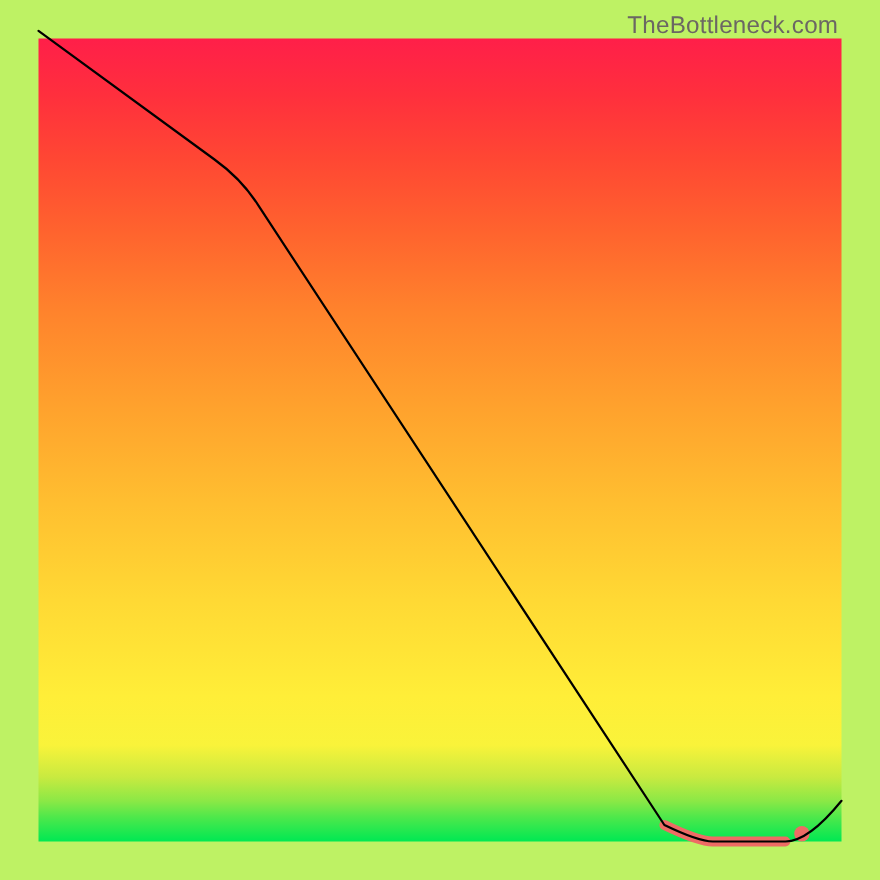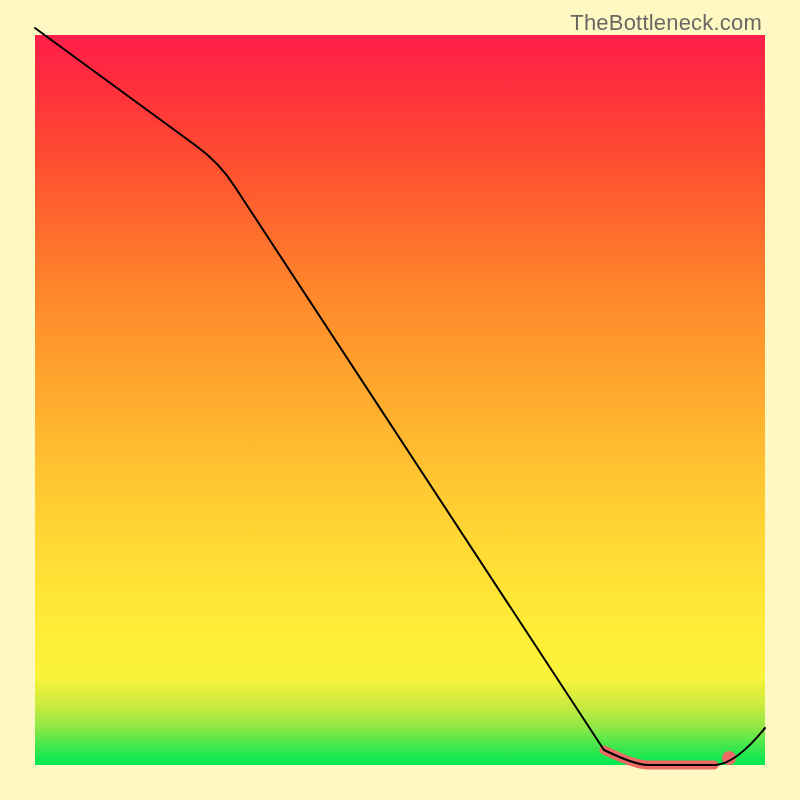--- a/index.html
+++ b/index.html
@@ -8,21 +8,21 @@
     width: 800px;
     height: 800px;
     overflow: hidden;
     background: #000;
     font-family: Arial, Helvetica, sans-serif;
   }
   .frame {
     position: relative;
     width: 800px;
     height: 800px;
-    background: #fef9c3;
+    background: #bef264;
     text-decoration: underline;
   }
   .plot-area {
     position: absolute;
     left: 35px;
     top: 35px;
     width: 730px;
     height: 730px;
     
     background: linear-gradient(

